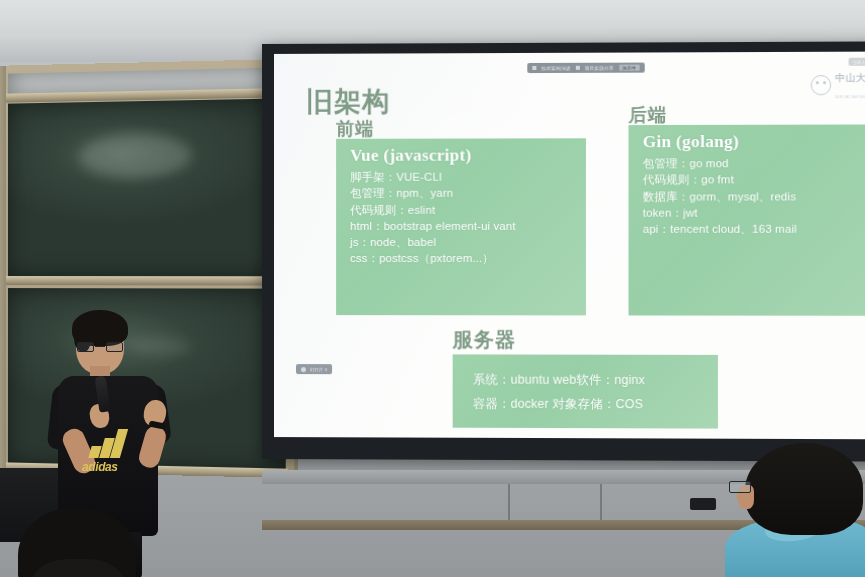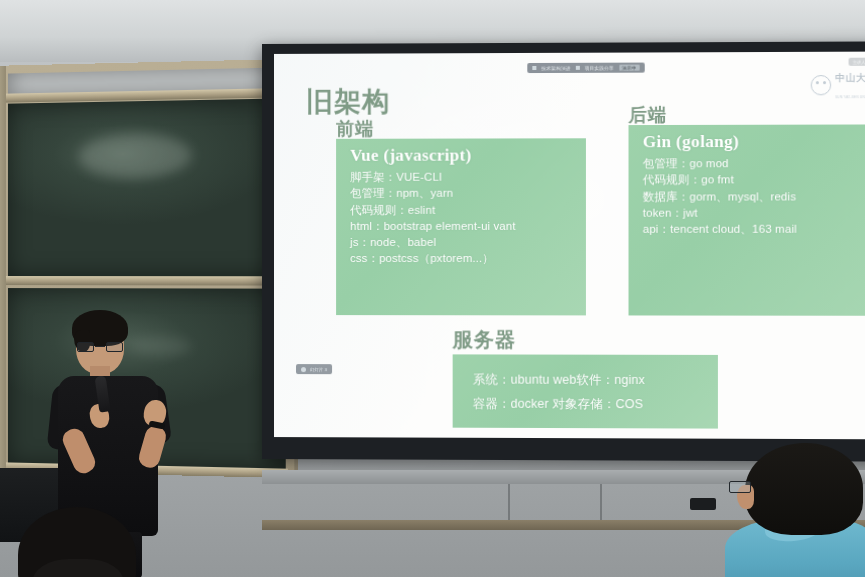--- a/index.html
+++ b/index.html
@@ -637,20 +637,26 @@
     <div class="p-hair"></div>
     <div class="p-glasses">
       <span class="lens l"></span>
       <span class="bridge"></span>
       <span class="lens r"></span>
     </div>
     <div class="p-neck"></div>
     <div class="p-shoulderL"></div>
     <div class="p-shoulderR"></div>
     <div class="p-torso"></div>
+    <div class="p-logo">
+      <span class="bar b1"></span>
+      <span class="bar b2"></span>
+      <span class="bar b3"></span>
+      <span class="word">adidas</span>
+    </div>
     <div class="p-armL"></div>
     <div class="p-armR"></div>
     <div class="p-mic"></div>
     <div class="p-handL"></div>
     <div class="p-handR"></div>
     <div class="p-watch"></div>
     <div class="p-legs"></div>
   </div>
 
   <div class="podium"></div>

